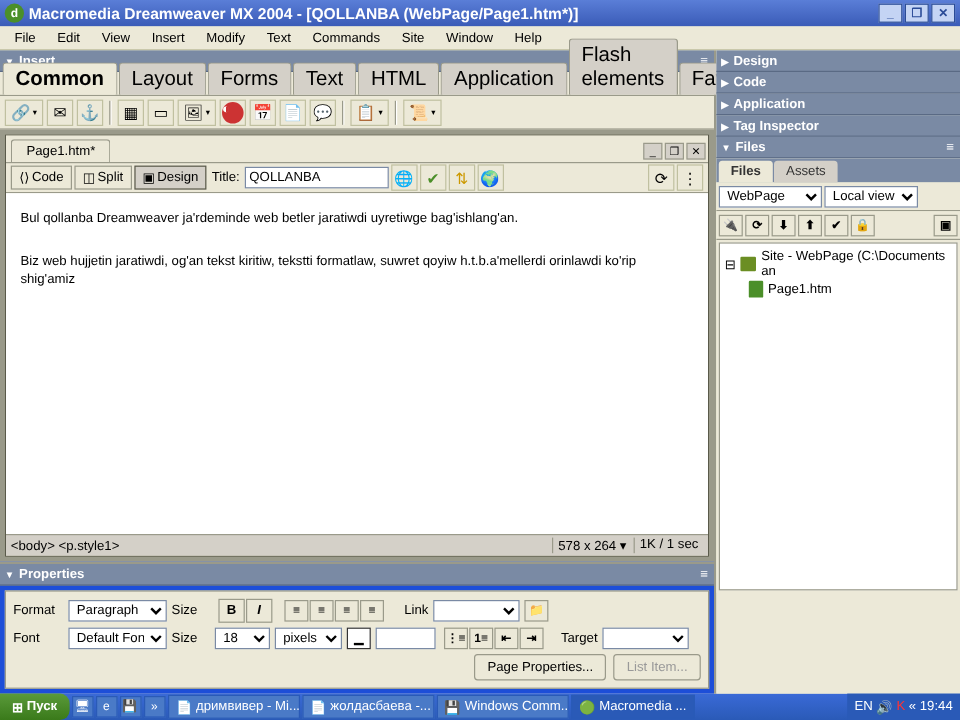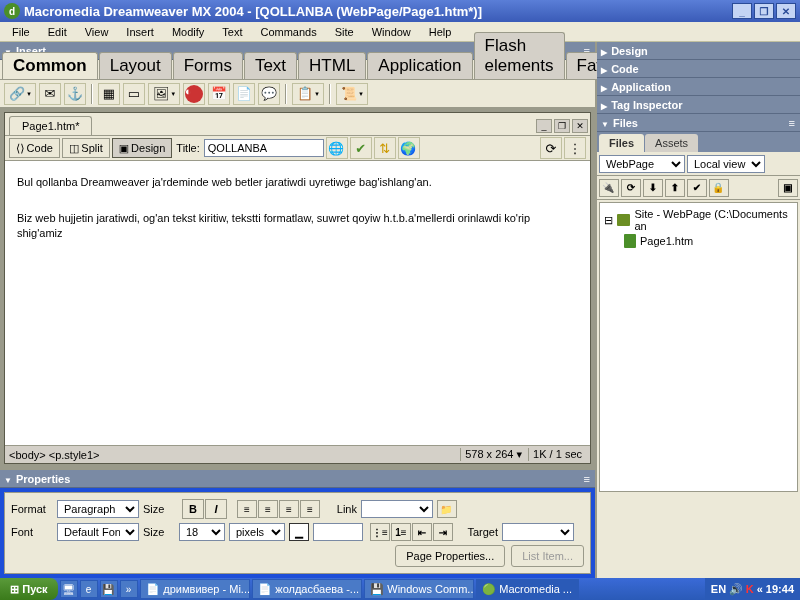--- a/index.html
+++ b/index.html
@@ -61,21 +61,21 @@
   .tree{padding:4px;background:#fff;border:1px solid #9a9a8a;margin:2px;height:290px;overflow:auto;}
   .treerow{display:flex;align-items:center;gap:4px;padding:1px 0;}
   .treerow.ind{padding-left:20px;}
   .fic{width:14px;height:12px;background:#6b8e23;border-radius:1px;}
   .pic{width:12px;height:14px;background:#4b8f29;border-radius:1px;}
   .taskbar{height:22px;background:linear-gradient(#3a6ad7,#2a5ab7);display:flex;align-items:center;padding:0 0 0 0;gap:2px;}
   .start{height:22px;padding:0 10px;background:linear-gradient(#5a9a3a,#3a7a1a);color:#fff;font-weight:bold;border-radius:0 8px 8px 0;display:flex;align-items:center;gap:3px;}
   .ql{width:18px;height:18px;background:#4a7ac7;border:1px solid #2a5ab7;display:flex;align-items:center;justify-content:center;font-size:10px;color:#fff;}
   .taskbtn{height:20px;padding:0 6px;background:#4a7ac7;border:1px solid #2a5ab7;color:#fff;display:flex;align-items:center;gap:3px;max-width:110px;overflow:hidden;white-space:nowrap;}
   .taskbtn.active{background:#2a5ab7;}
-  .tray{margin-left:auto;height:22px;background:#2a5ab7;padding:0 6px;display:flex;align-items:center;gap:3px;color:#fff;font-weight:bold;}
+  .tray{margin-left:auto;height:22px;background:#2a5ab7;padding:0 6px;display:flex;align-items:center;gap:3px;color:#fff;}
 </style>
 </head>
 <body>
 
 <div class="titlebar">
   <div class="icon">d</div>
   <div class="ttl">Macromedia Dreamweaver MX 2004 - [QOLLANBA (WebPage/Page1.htm*)]</div>
   <div class="winbtns">
     <div class="winbtn">_</div>
     <div class="winbtn">❐</div>

